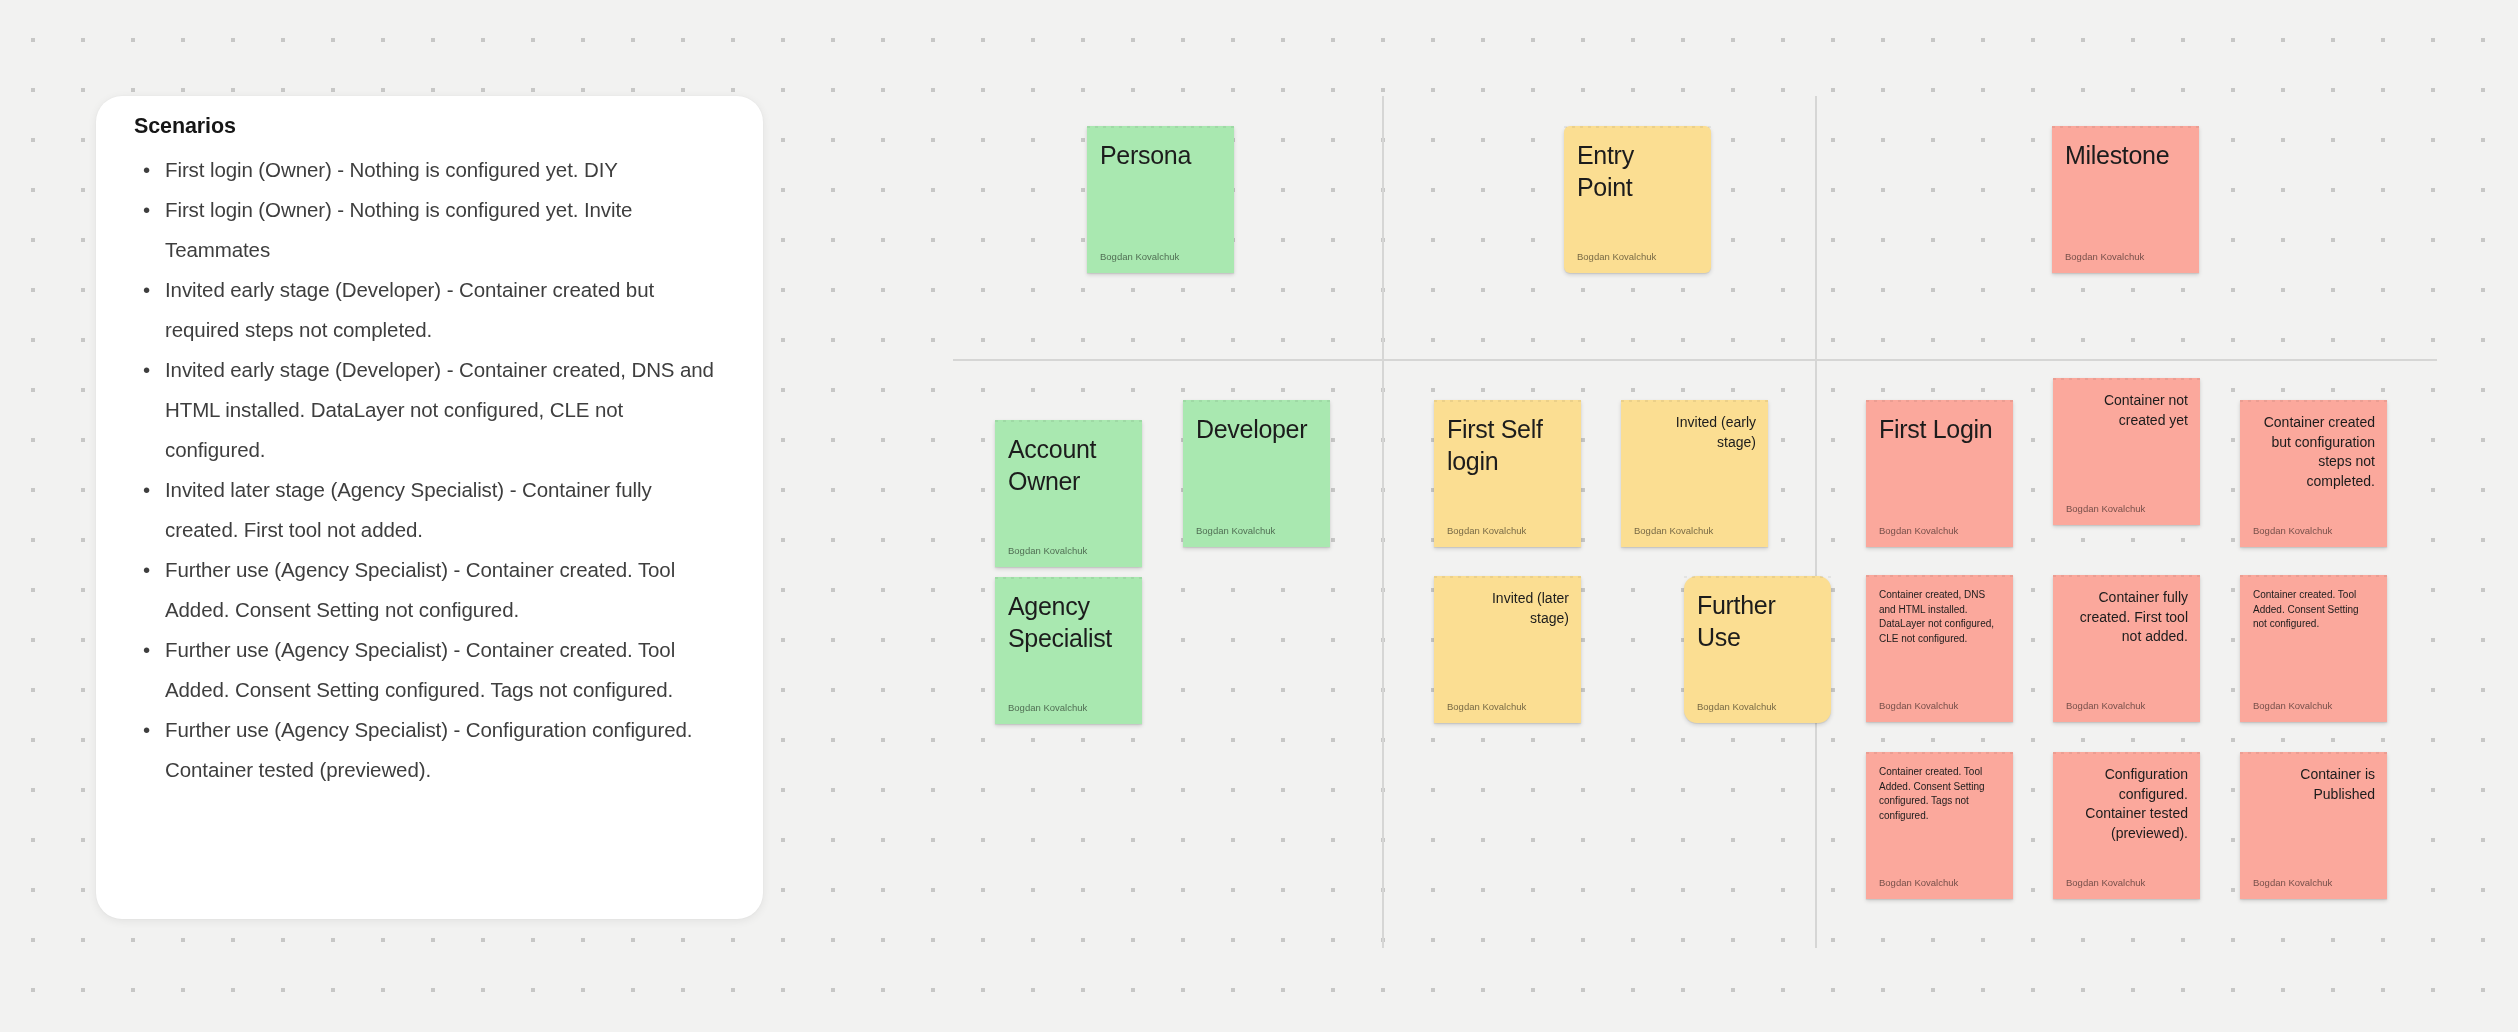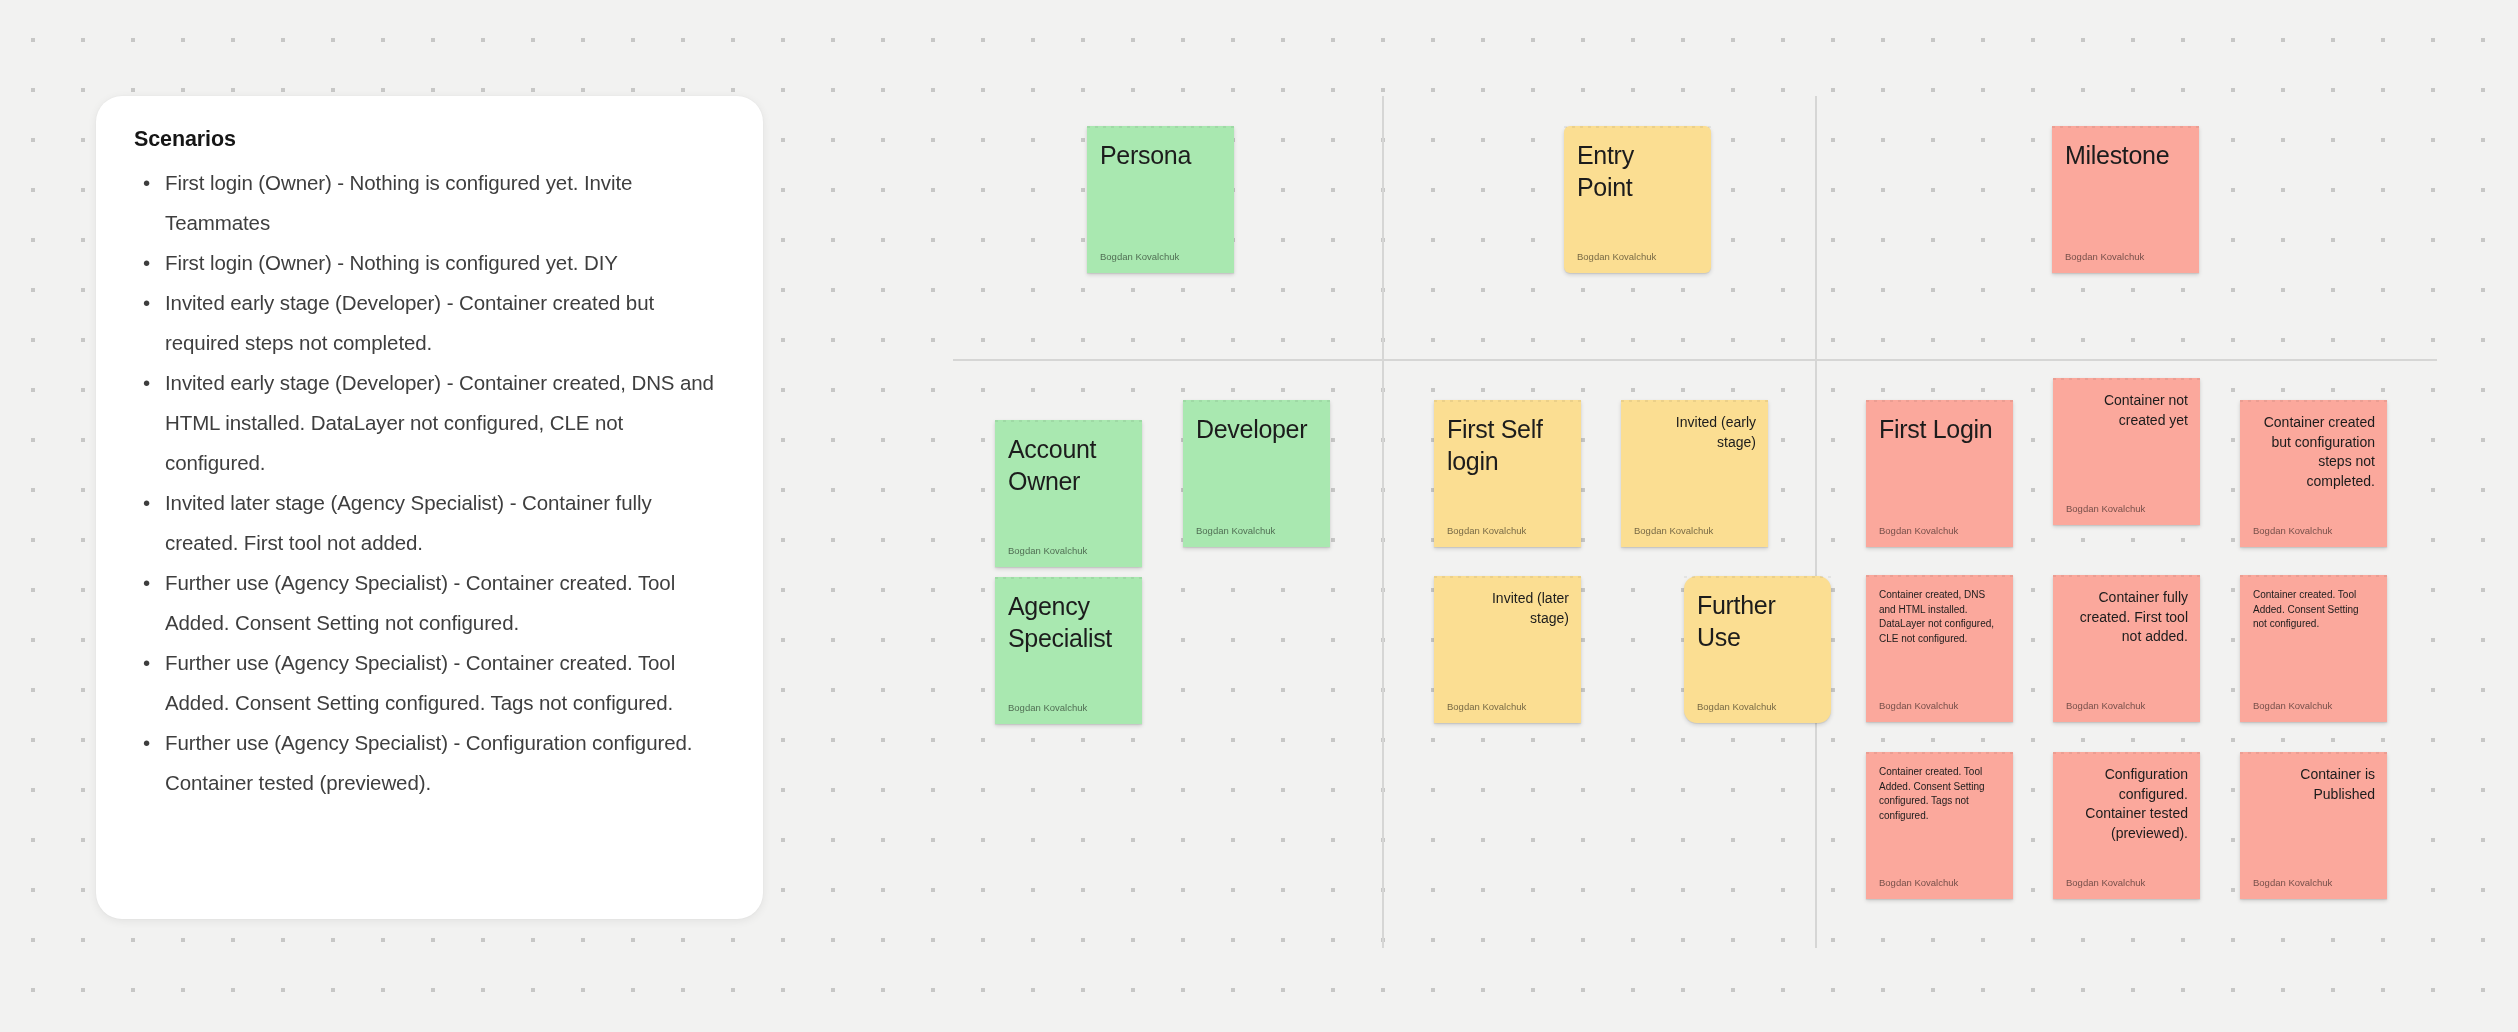--- a/index.html
+++ b/index.html
@@ -12,21 +12,21 @@
     background-size:50px 50px;
     font-family:"Liberation Sans", sans-serif;
   }
 
   
   .card{
     position:absolute;left:96px;top:96px;width:667px;height:823px;
     background:#ffffff;border-radius:26px;
     box-shadow:0 2px 10px rgba(0,0,0,0.07), 0 0 2px rgba(0,0,0,0.04);
     box-sizing:border-box;
-    padding:30px 40px 0 38px;
+    padding:17px 40px 0 38px;
   }
   .card h2{
     margin:0 0 10px 0;
     font-size:21.5px;line-height:27px;font-weight:bold;color:#161616;
     letter-spacing:-0.1px;
   }
   .card ul{
     margin:0;padding:0;list-style:none;width:660px;
   }
   .card li{
@@ -69,23 +69,23 @@
   }
 </style>
 </head>
 <body>
 
 <div id="board">
 
   <div class="card">
     <h2>Scenarios</h2>
     <ul>
+        <li>First login (Owner) - Nothing is configured yet. DIY</li>
         <li>First login (Owner) - Nothing is configured yet. Invite
 Teammates</li>
-        <li>First login (Owner) - Nothing is configured yet. DIY</li>
         <li>Invited early stage (Developer) - Container created but
 required steps not completed.</li>
         <li>Invited early stage (Developer) - Container created, DNS and
 HTML installed. DataLayer not configured, CLE not
 configured.</li>
         <li>Invited later stage (Agency Specialist) -  Container fully
 created. First tool not added.</li>
         <li>Further use (Agency Specialist) - Container created. Tool
 Added. Consent Setting not configured.</li>
         <li>Further use (Agency Specialist) - Container created. Tool

